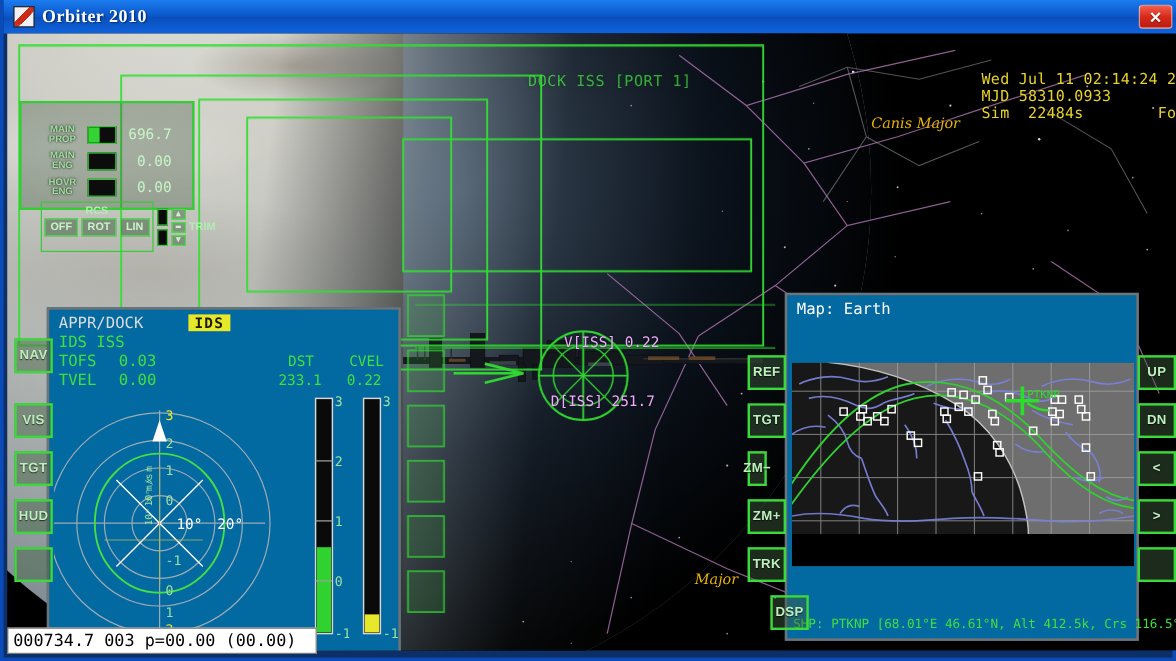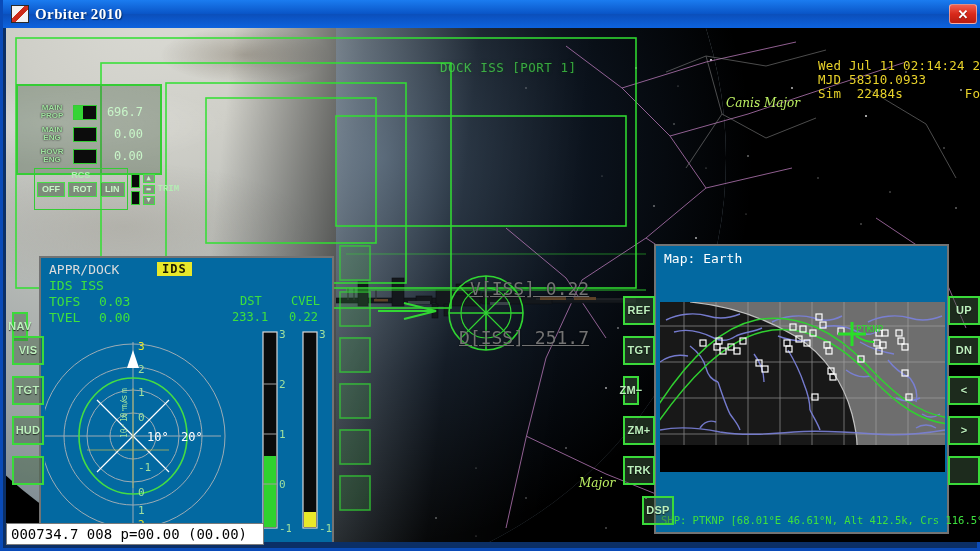--- a/index.html
+++ b/index.html
@@ -71,44 +71,43 @@
     background:linear-gradient(96deg, rgba(0,0,0,0) 42%, rgba(0,0,0,.55) 56%, rgba(0,0,0,.93) 68%, #000 80%);
   }
   #atmo-glow{
     position:absolute; left:330px; top:-310px; width:470px; height:880px;
     background:radial-gradient(ellipse at 10% 50%, rgba(150,200,255,.30) 0%, rgba(90,150,230,.12) 35%, transparent 62%);
     pointer-events:none;
   }
   #starfield { position:absolute; inset:0; pointer-events:none; }
   #constellations { position:absolute; inset:0; pointer-events:none; }
   .const-label{
-    position:absolute; color:#bef264; font-family:"DejaVu Serif", serif;
+    position:absolute; color:#eab308; font-family:"DejaVu Serif", serif;
     font-style:italic; font-size:12px; text-shadow:0 0 3px #000;
     white-space:nowrap;
   }
 
   
   .hud-time {
     position:absolute; color:#e8d22a; font-size:12.5px;
     font-family:"DejaVu Sans Mono", monospace; white-space:pre;
     text-shadow:0 0 3px rgba(0,0,0,.9); letter-spacing:.2px;
   }
   #hud-dock-title{
     position:absolute; left:434px; top:32px;
     color:#4dff4d; font-size:12.5px; font-family:"DejaVu Sans Mono", monospace;
     opacity:.62; letter-spacing:.5px; text-shadow:0 0 4px rgba(0,60,0,.9);
   }
 
   
   #hud-dock { position:absolute; left:0; top:0; width:974px; height:514px; pointer-events:none; }
   .hud-text {
-    position:absolute; color:#737373; font-size:18px;
+    position:absolute; color:#f0abfc; font-size:12px;
     font-family:"DejaVu Sans Mono", monospace; white-space:nowrap;
     text-shadow:0 0 2px rgba(0,0,0,.6);
-    text-decoration:underline;
   }
 
   
   #station { position:absolute; left:330px; top:240px; width:300px; height:70px; }
 
   
   #fuel-panel {
     position:absolute; left:10px; top:56px; width:146px; height:91px;
     border:2px solid #35cc35; background:rgba(40,70,40,.30);
     padding:16px;
@@ -140,21 +139,21 @@
     padding:2px 4px; line-height:9px;
   }
   #trim-block { width:62px; display:flex; align-items:center; gap:3px; padding-left:3px; }
   #trim-sliders { display:flex; flex-direction:column; gap:3px; }
   .trim-slot { width:9px; height:14px; background:#0a0a0a; border:1px solid #35cc35; }
   #trim-arrows { display:flex; flex-direction:column; gap:2px; }
   .trim-arrow {
     width:12px; height:9px; border:1px solid #46e046; background:rgba(60,90,60,.45);
     color:#cdf5cd; font-size:7px; line-height:7px; text-align:center;
   }
-  #trim-label { color:#b4ecb4; font-size:9px; font-family:Liberation Mono, monospace; font-weight:bold; }
+  #trim-label { color:#b4ecb4; font-size:9px; font-family:Liberation Sans, sans-serif; font-weight:bold; }
 
   
   .mfd {
     position:absolute; background:#0369a1; border:2px solid #737373;
   }
   .mfd-txt { position:absolute; font-family:"DejaVu Sans Mono", monospace; white-space:nowrap; }
 
   
   .mfd-btn {
     position:absolute; border:2px solid #3ada3a;
@@ -486,21 +485,21 @@
       <svg style="position:absolute; left:256px; top:68px; width:36px; height:215px;" viewBox="0 0 36 215">
         <rect x="6" y="6" width="14" height="196" fill="#0a0a0a" stroke="#d8d8d8" stroke-width="1.2"></rect>
         <rect x="7" y="186" width="12" height="15" fill="#e8e82a"></rect>
         <g fill="#9fe09f" font-family="DejaVu Sans Mono, monospace" font-size="11">
           <text x="22" y="12">3</text>
           <text x="22" y="206">-1</text>
         </g>
       </svg>
     </div>
 
-    <div class="mfd-btn" style="left:6px; top:284px; width:16px; height:29px;">NAV</div>
+    <div class="mfd-btn" style="left:6px; top:254px; width:32px; height:29px;">NAV</div>
     <div class="mfd-btn" style="left:6px; top:308px; width:32px; height:29px;">VIS</div>
     <div class="mfd-btn" style="left:6px; top:348px; width:32px; height:29px;">TGT</div>
     <div class="mfd-btn" style="left:6px; top:388px; width:32px; height:29px;">HUD</div>
     <div class="mfd-btn blank" style="left:6px; top:428px; width:32px; height:29px;"></div>
 
     <div class="mfd" id="mfd-map">
       <div id="map-title">Map: Earth</div>
 
       <div id="map-canvas-wrap">
         <svg viewBox="0 0 285 170" preserveAspectRatio="none" style="width:285px;height:170px;display:block;">
@@ -612,16 +611,16 @@
 
     <div class="mfd-btn" style="left:942px; top:268px; width:32px; height:29px;">UP</div>
     <div class="mfd-btn" style="left:942px; top:308px; width:32px; height:29px;">DN</div>
     <div class="mfd-btn" style="left:942px; top:348px; width:32px; height:29px;">&lt;</div>
     <div class="mfd-btn" style="left:942px; top:388px; width:32px; height:29px;">&gt;</div>
     <div class="mfd-btn blank" style="left:942px; top:428px; width:32px; height:29px;"></div>
 
   </div>
 
   <div id="status-bar">
-    <span>000734.7 008 p=00.00 (00.00)</span>
+    <span>000734.7 003 p=00.00 (00.00)</span>
   </div>
 
 </div>
 
 </body></html>

